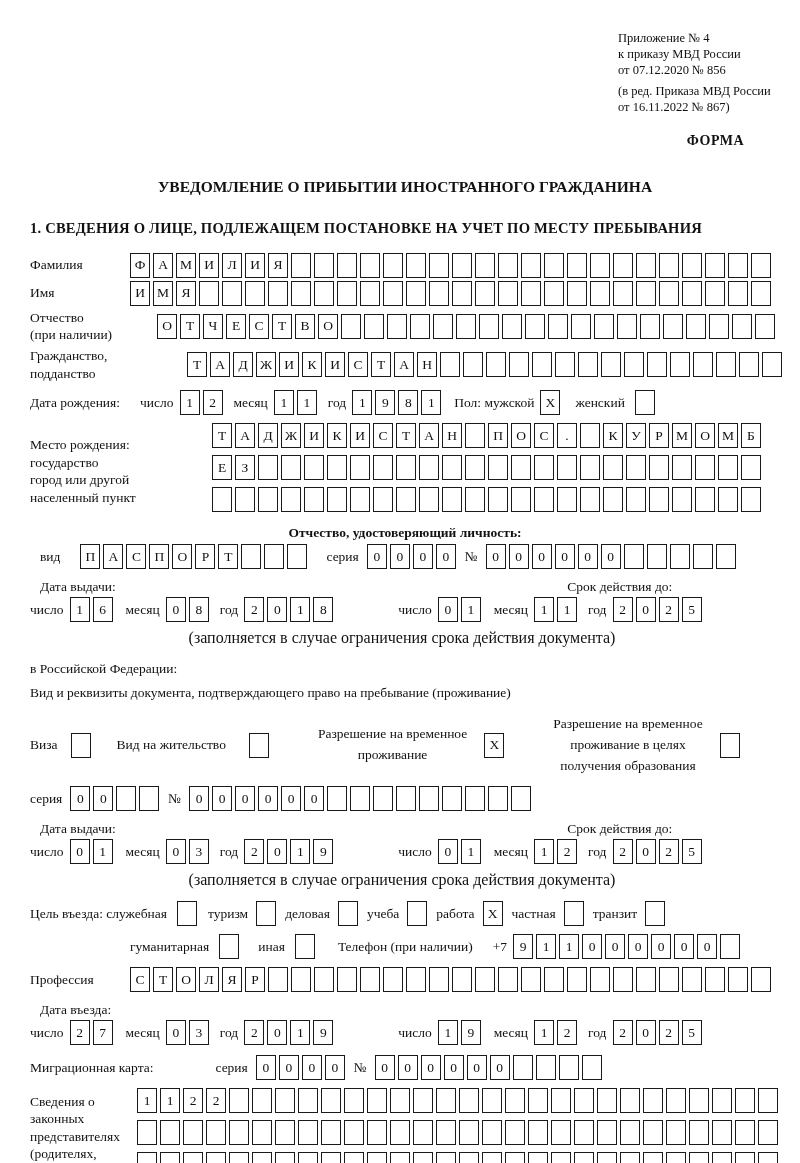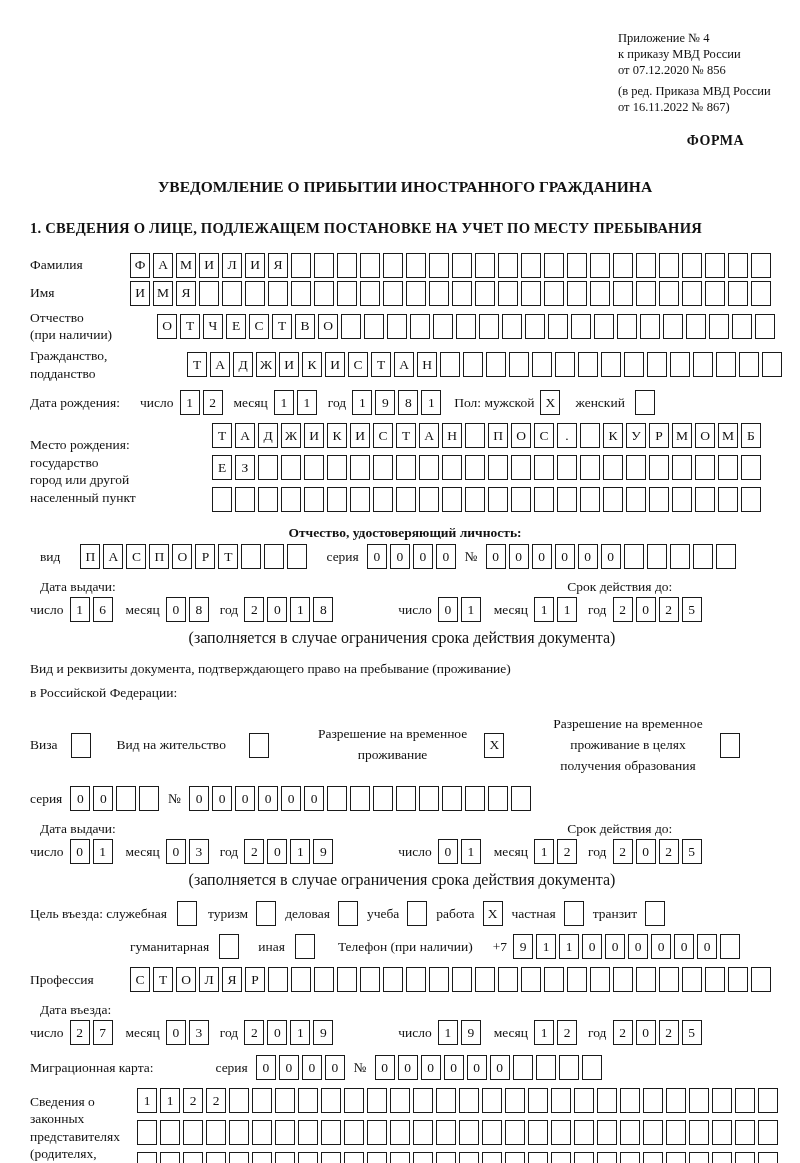--- a/index.html
+++ b/index.html
@@ -397,22 +397,22 @@
         <span class="cell">2</span>
         <span class="cell">0</span>
         <span class="cell">2</span>
         <span class="cell">5</span>
       </span>
   </span>
 </div>
 <div class="note">(заполняется в случае ограничения срока действия документа)</div>
 
 <div class="plain">
+  <div>в Российской Федерации:</div>
   <div>Вид и реквизиты документа, подтверждающего право на пребывание (проживание)</div>
-  <div>в Российской Федерации:</div>
 </div>
 
 <div class="row start mt8">
   <span class="lbl">Виза</span>
   <span class="cells ml6">
       <span class="cell"></span>
     </span>
   <span class="lbl ml16">Вид на жительство</span>
   <span class="cells ml16">
       <span class="cell"></span>

